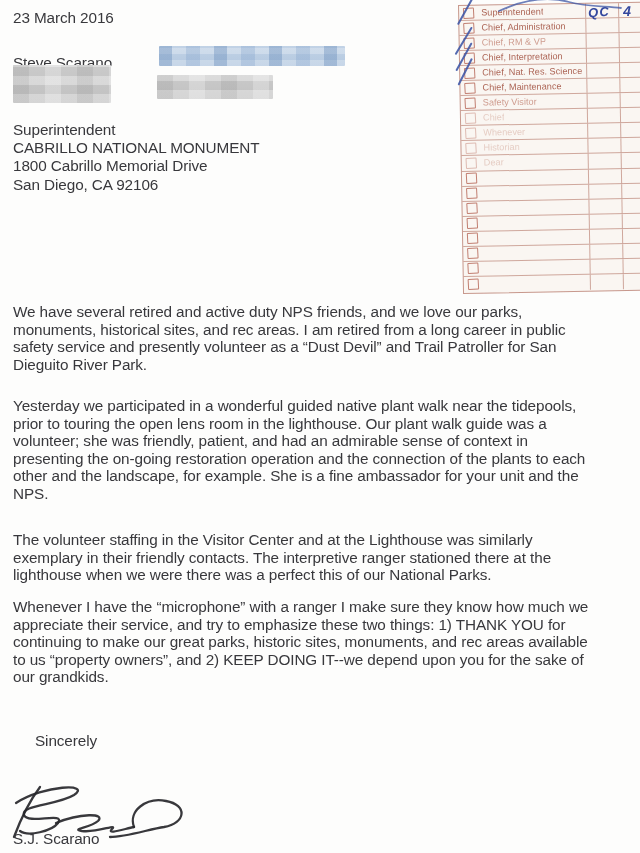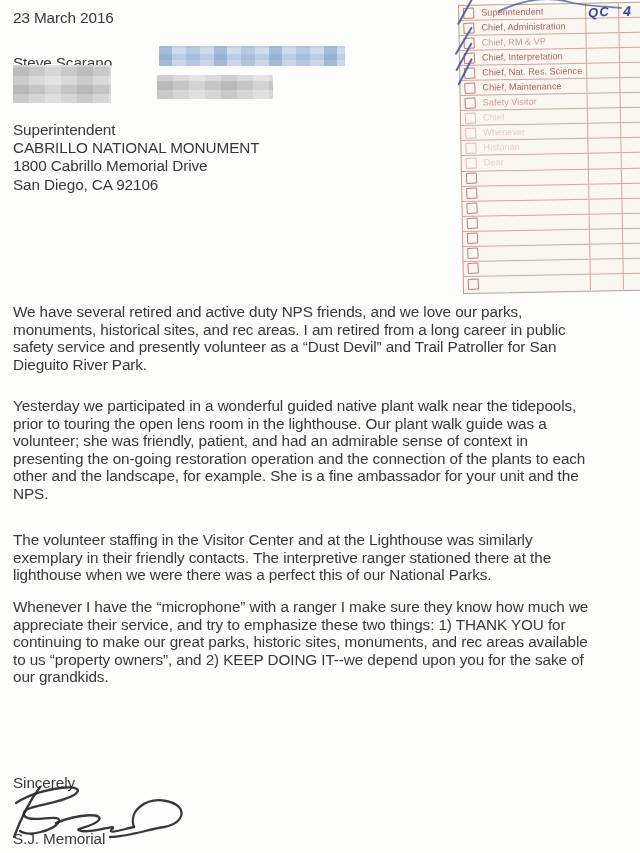--- a/index.html
+++ b/index.html
@@ -241,25 +241,25 @@
 Dieguito River Park.</div>
     <div class="txt" style="top:531px;">The volunteer staffing in the Visitor Center and at the Lighthouse was similarly
 exemplary in their friendly contacts.  The interpretive ranger stationed there at the
 lighthouse when we were there was a perfect this of our National Parks.</div>
     <div class="txt" style="top:598px;">Whenever I have the “microphone” with a ranger I make sure they know how much we
 appreciate their service, and try to emphasize these two things:  1)  THANK YOU for
 continuing to make our great parks, historic sites, monuments, and rec areas available
 to us “property owners”, and 2) KEEP DOING IT--we depend upon you for the sake of
 our grandkids.</div>
 
-    <div class="txt" style="top:774px;">Sincerely</div>
+    <div class="txt" style="top:732px;margin-left:22px;">Sincerely</div>
 
     <svg class="sig-svg" style="position:absolute;left:6px;top:781px;" width="214" height="64" viewBox="0 0 214 64">
       <path d="M10 22 C 38 4, 86 2, 68 14 C 52 24, 14 24, 18 34 C 22 44, 60 30, 52 42 C 46 50, 22 56, 14 50"></path>
       <path d="M34 6 C 22 22, 14 40, 8 56"></path>
       <path d="M50 42 C 74 32, 100 32, 92 40 C 84 47, 64 48, 76 50 C 92 52, 112 42, 106 48 C 100 54, 118 48, 128 46"></path>
       <path d="M128 46 C 122 30, 140 16, 160 20 C 182 24, 180 42, 158 46 C 144 48, 120 56, 104 56"></path>
     </svg>
 
-    <div class="txt" style="top:830px;">S.J. Memorial</div>
+    <div class="txt" style="top:830px;">S.J. Scarano</div>
   </div>
 
 </div>
 
 </body></html>

